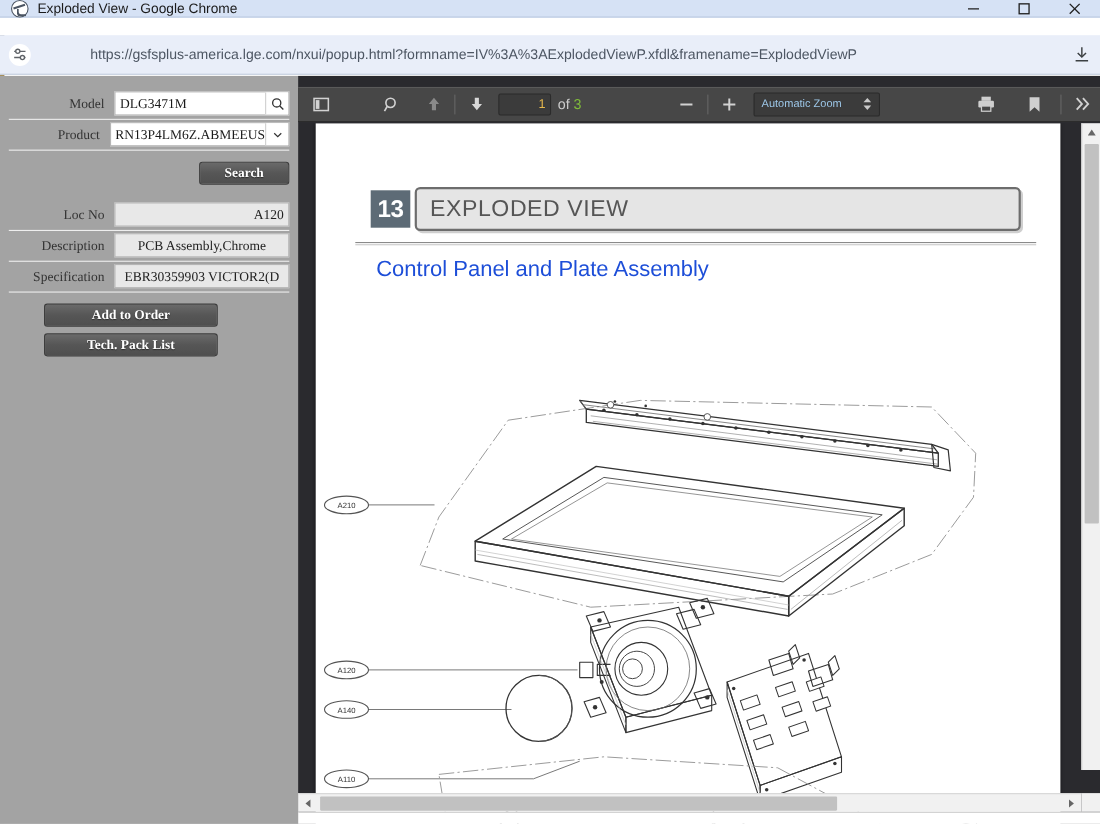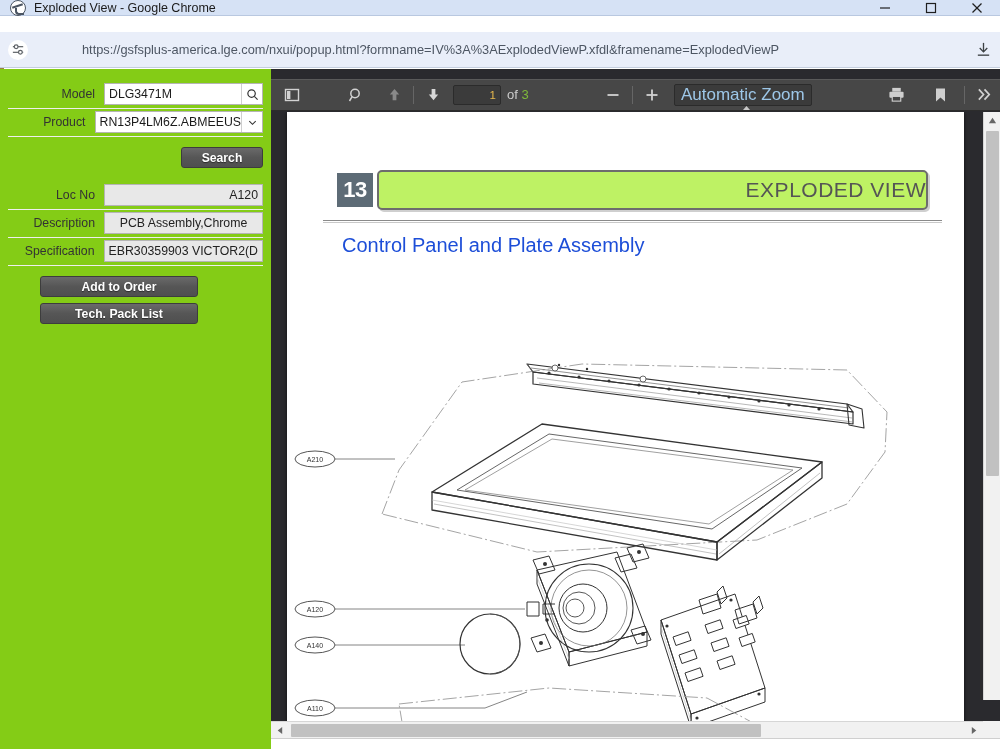--- a/index.html
+++ b/index.html
@@ -95,24 +95,25 @@
   #page {
     position: absolute; left: 0; top: 69px;
     width: 1000px; height: 680px;
     background: #ffffff;
     display: flex;
   }
 
   
   #sidebar {
     width: 271px; height: 680px;
-    background: #84cc16;
+    background: #a3a3a3;
     position: relative;
     padding-top: 12px;
     flex: none;
+    font-family: Liberation Serif, serif;
   }
   .frow {
     display: flex; align-items: center;
     height: 28px; margin: 0 8px;
     border-bottom: 1px solid #eeeeee;
     padding-bottom: 1px;
   }
   .flabel {
     width: 96px; text-align: right; padding-right: 9px;
     font-size: 12.3px; color: #333333; white-space: nowrap;
@@ -190,24 +191,23 @@
     display: flex; align-items: center; justify-content: flex-end;
     padding-right: 4px; margin-left: 4px;
   }
   .pageof {
     font-size: 13px; color: #cccccc; margin-left: 6px; white-space: nowrap;
   }
   .pageof b { color: #7fba3a; font-weight: normal; }
   .zoomsel {
     height: 22px; min-width: 115px;
     background: #3b3b3b; border: 1px solid #2b2b2b; border-radius: 2px;
-    color: #9dc7e8; font-size: 17px;
+    color: #9dc7e8; font-size: 10px;
     display: flex; align-items: center; padding: 0 6px;
     margin-left: 6px;
-    flex-direction: column;
   }
   .zoomsel .zl { flex: 1; white-space: nowrap; }
   .zoomsel .arrows {
     display: flex; flex-direction: column; align-items: center;
     margin-left: 8px; line-height: 0;
   }
 
   
   #docarea {
     position: absolute; left: 0; top: 43px;
@@ -226,23 +226,23 @@
   }
   .secnum {
     width: 36px; height: 34px; background: #5d6b76; color: #ffffff;
     font-size: 22px; font-weight: bold; letter-spacing: -0.5px;
     display: flex; align-items: center; justify-content: center;
     flex: none;
   }
   .sectitlebox {
     margin-left: 4px; flex: 1; height: 40px;
     border: 2px solid #6d6d6d; border-radius: 5px;
-    background: #bef264;
+    background: #e5e5e5;
     box-shadow: 2px 2px 0 #cfcfcf;
-    display: flex; align-items: center; padding-left: 12px; justify-content: flex-end;
+    display: flex; align-items: center; padding-left: 12px;
   }
   .sectitle { font-size: 21px; color: #555555; letter-spacing: .5px; }
   #doc-rule {
     position: absolute; left: 36px; top: 108px; right: 22px;
     height: 3px;
     border-top: 1px solid #8a8a8a;
     border-bottom: 1px solid #c9c9c9;
   }
   #doc-sub {
     position: absolute; left: 55px; top: 122px;

